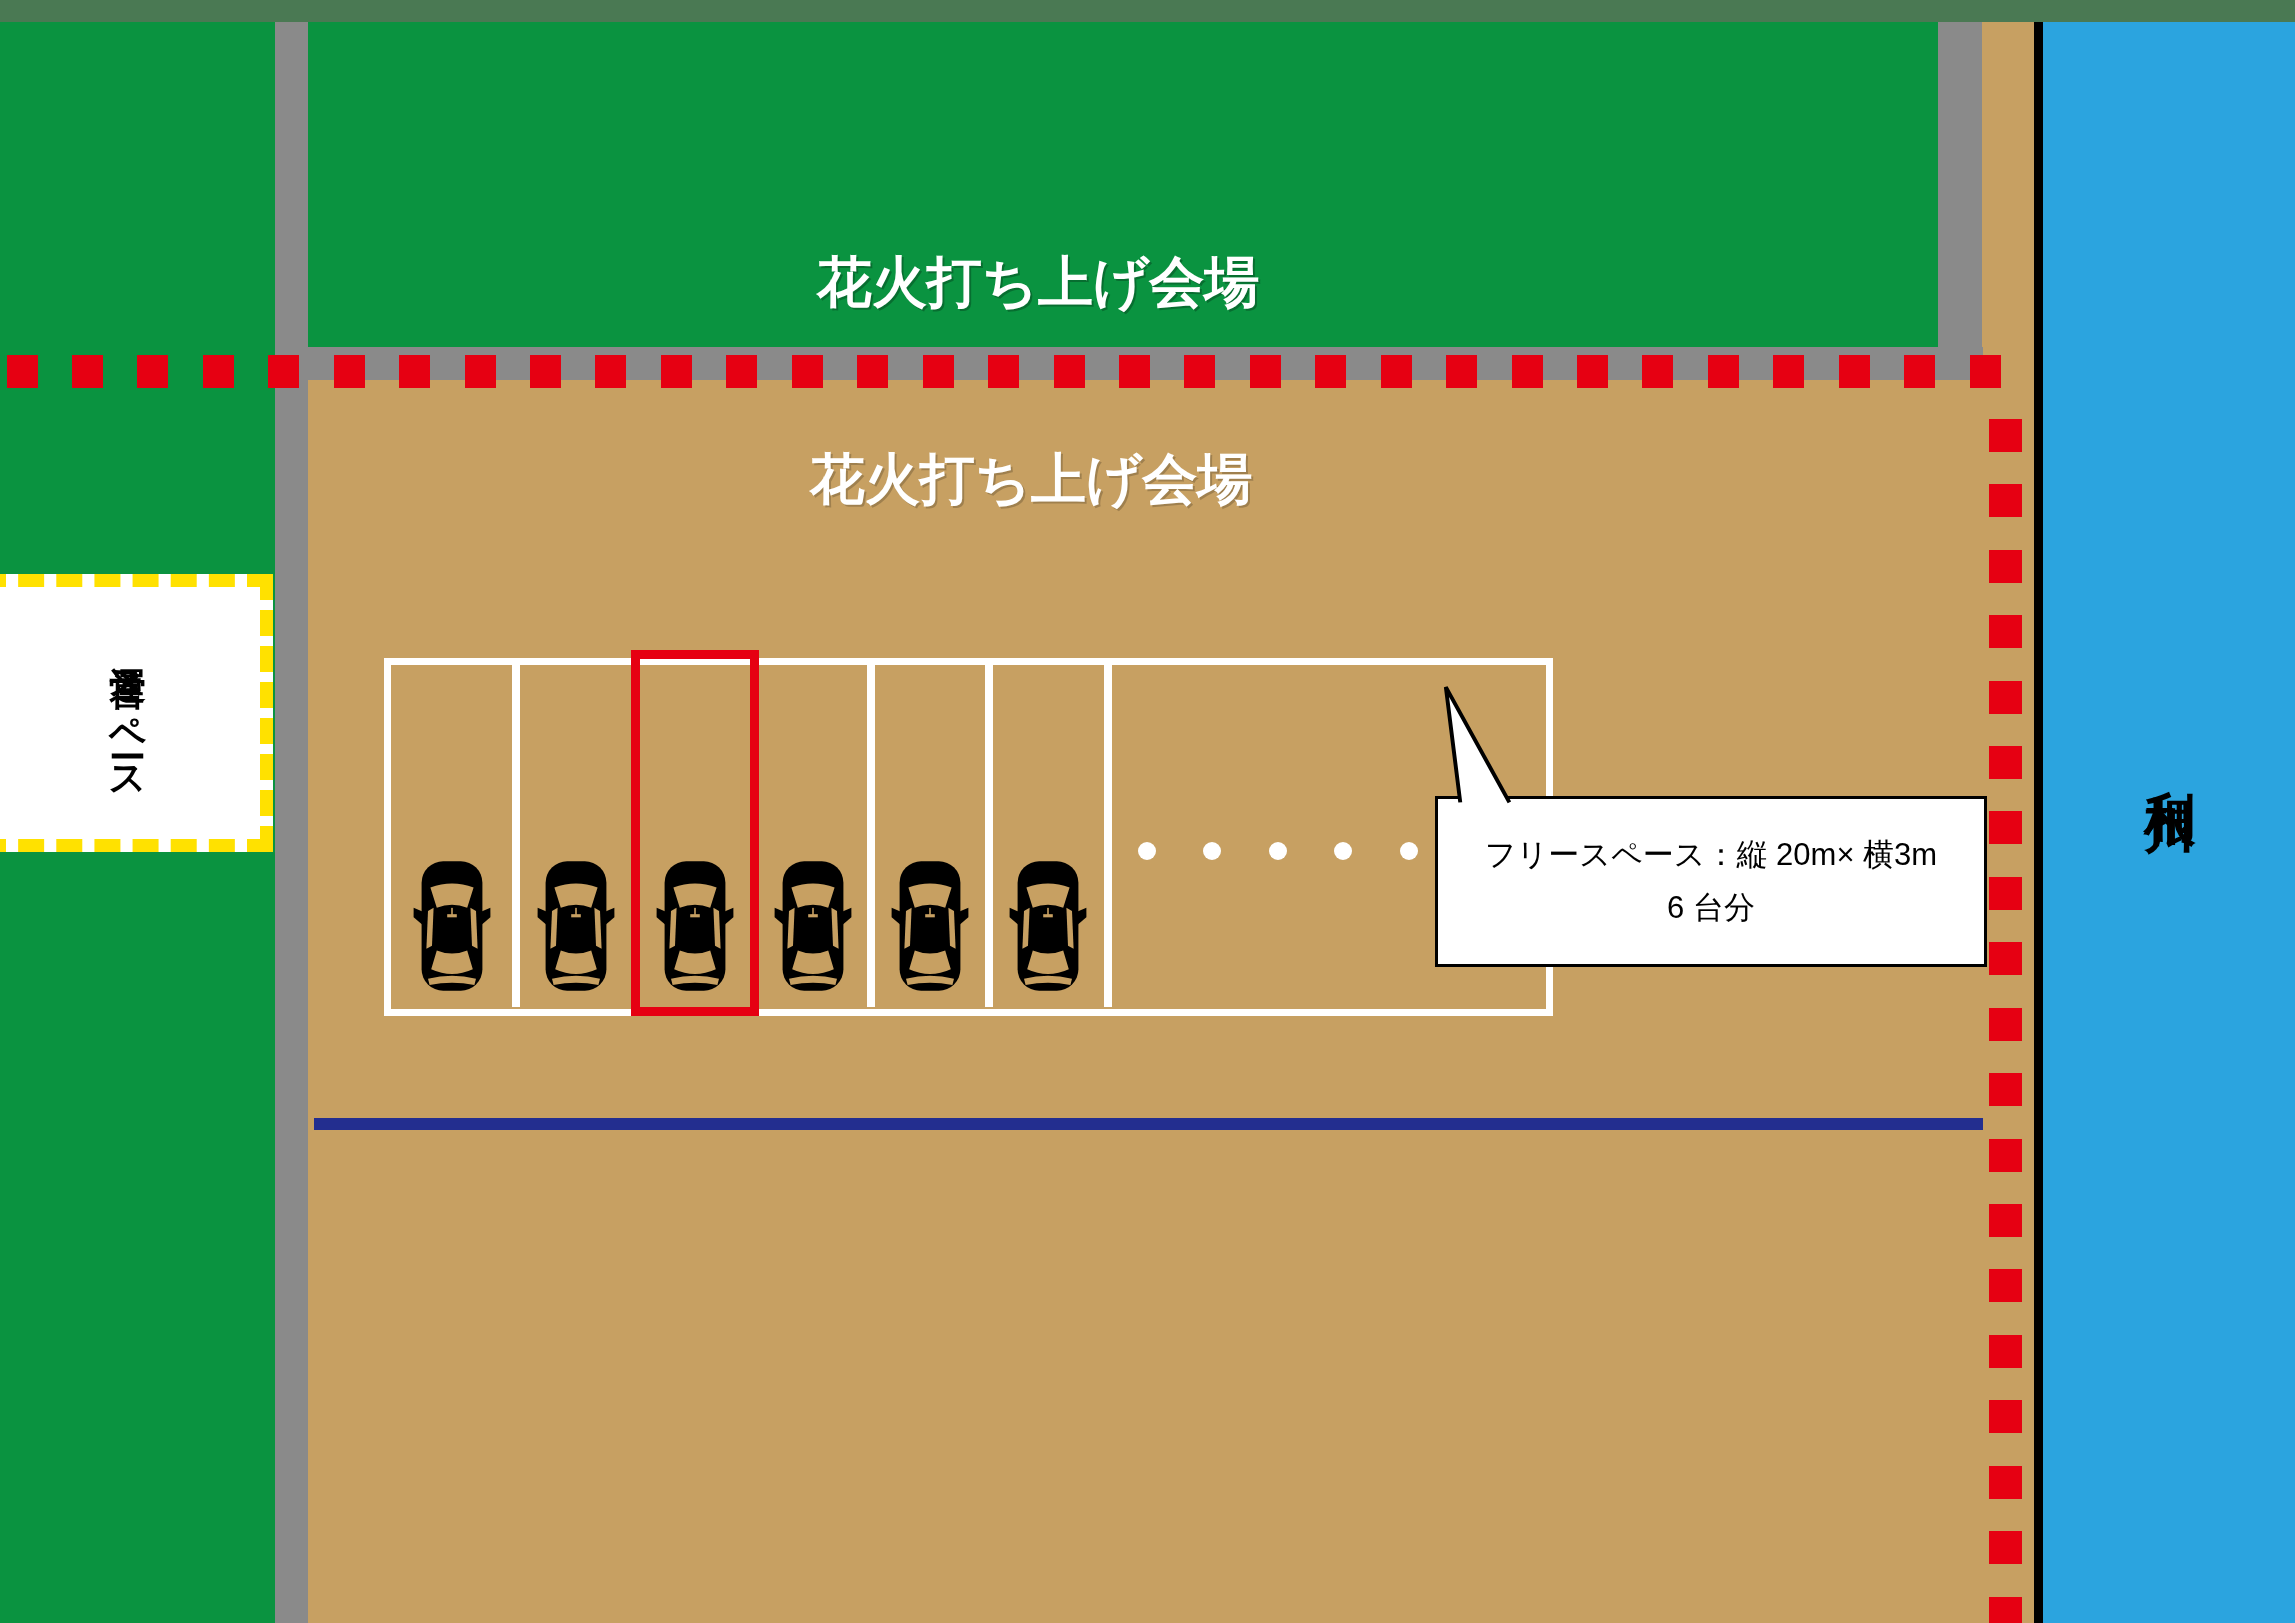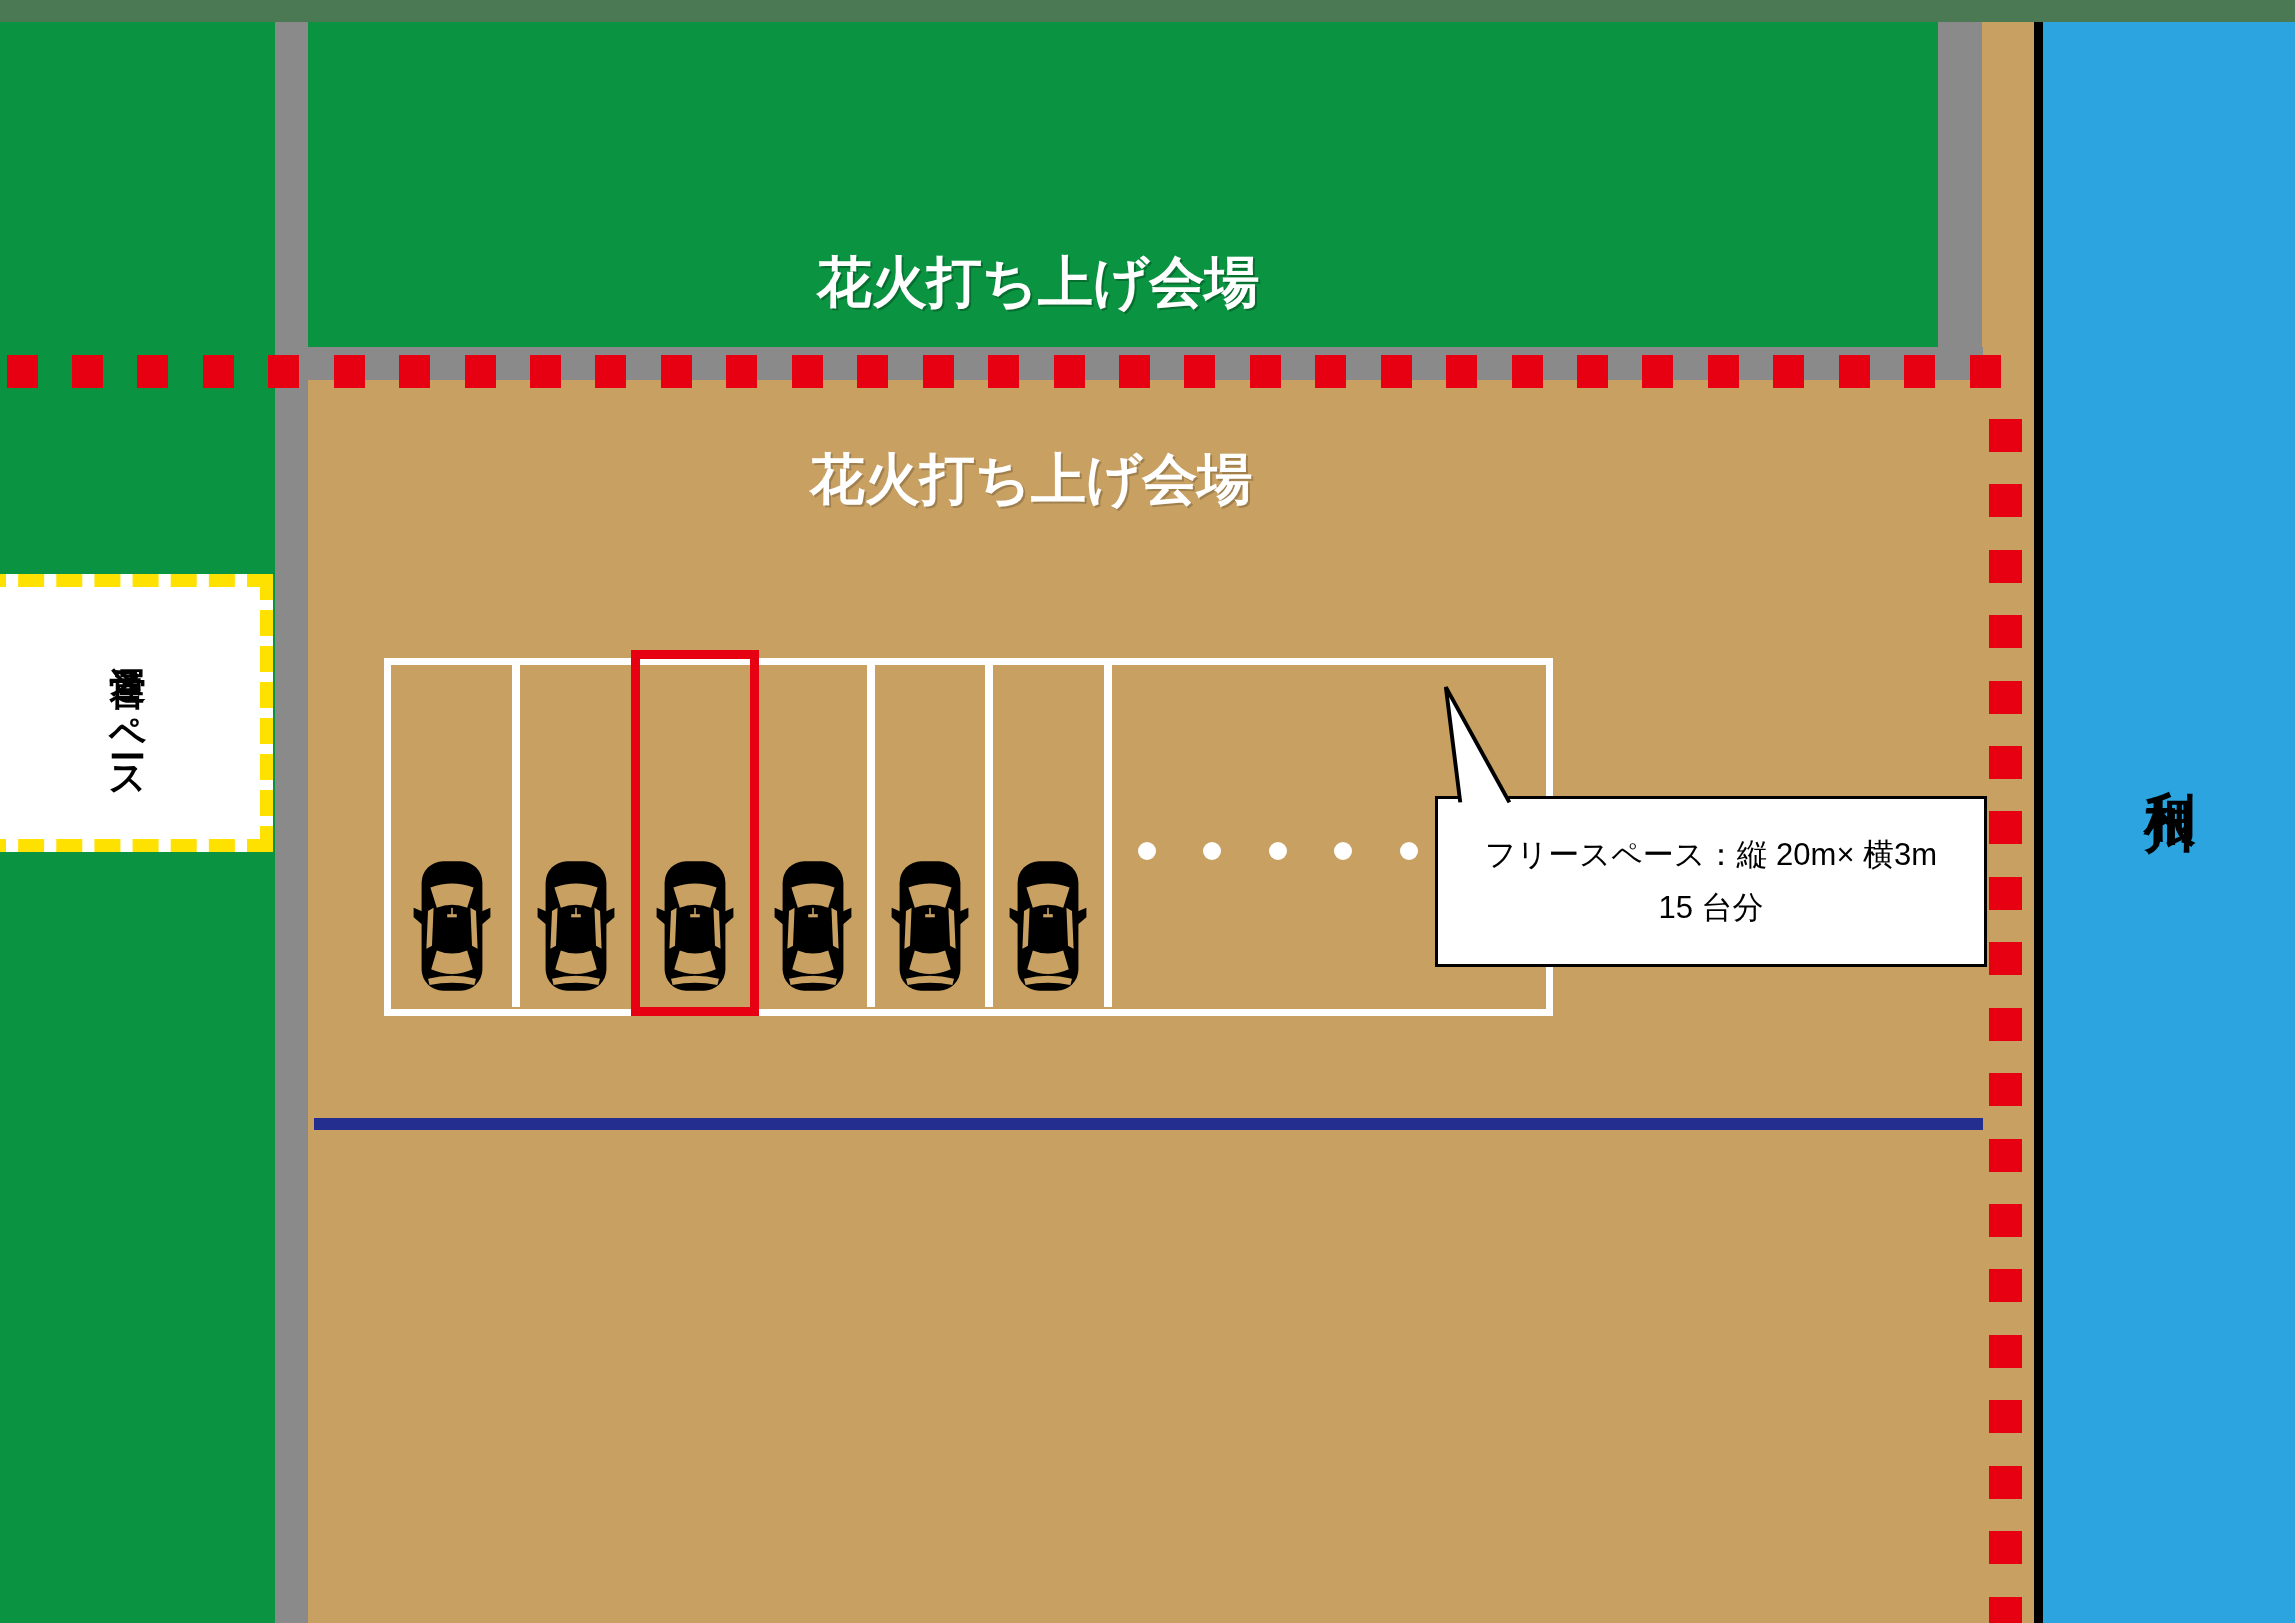--- a/index.html
+++ b/index.html
@@ -218,21 +218,21 @@
       <div class="dot" style="left: 1203px; top: 842px;"></div>
       <div class="dot" style="left: 1269px; top: 842px;"></div>
       <div class="dot" style="left: 1334px; top: 842px;"></div>
       <div class="dot" style="left: 1400px; top: 842px;"></div>
     </div>
 
   <div class="abs navy-line"></div>
 
   <div class="abs callout-box">
     <span class="callout-line">フリースペース：縦 20m× 横3m</span>
-    <span class="callout-capacity">15 台分</span>
+    <span class="callout-capacity">6 台分</span>
   </div>
   <svg class="abs tail-svg" viewBox="0 0 200 200">
     <polygon points="70,20 92,196 167,196" fill="#ffffff"></polygon>
     <path d="M92,196 L70,20 L167,196" fill="none" stroke="#000000" stroke-width="6"></path>
   </svg>
 
   <div class="abs river-label">
     <span class="river-text">利根川</span>
   </div>
 </div>

